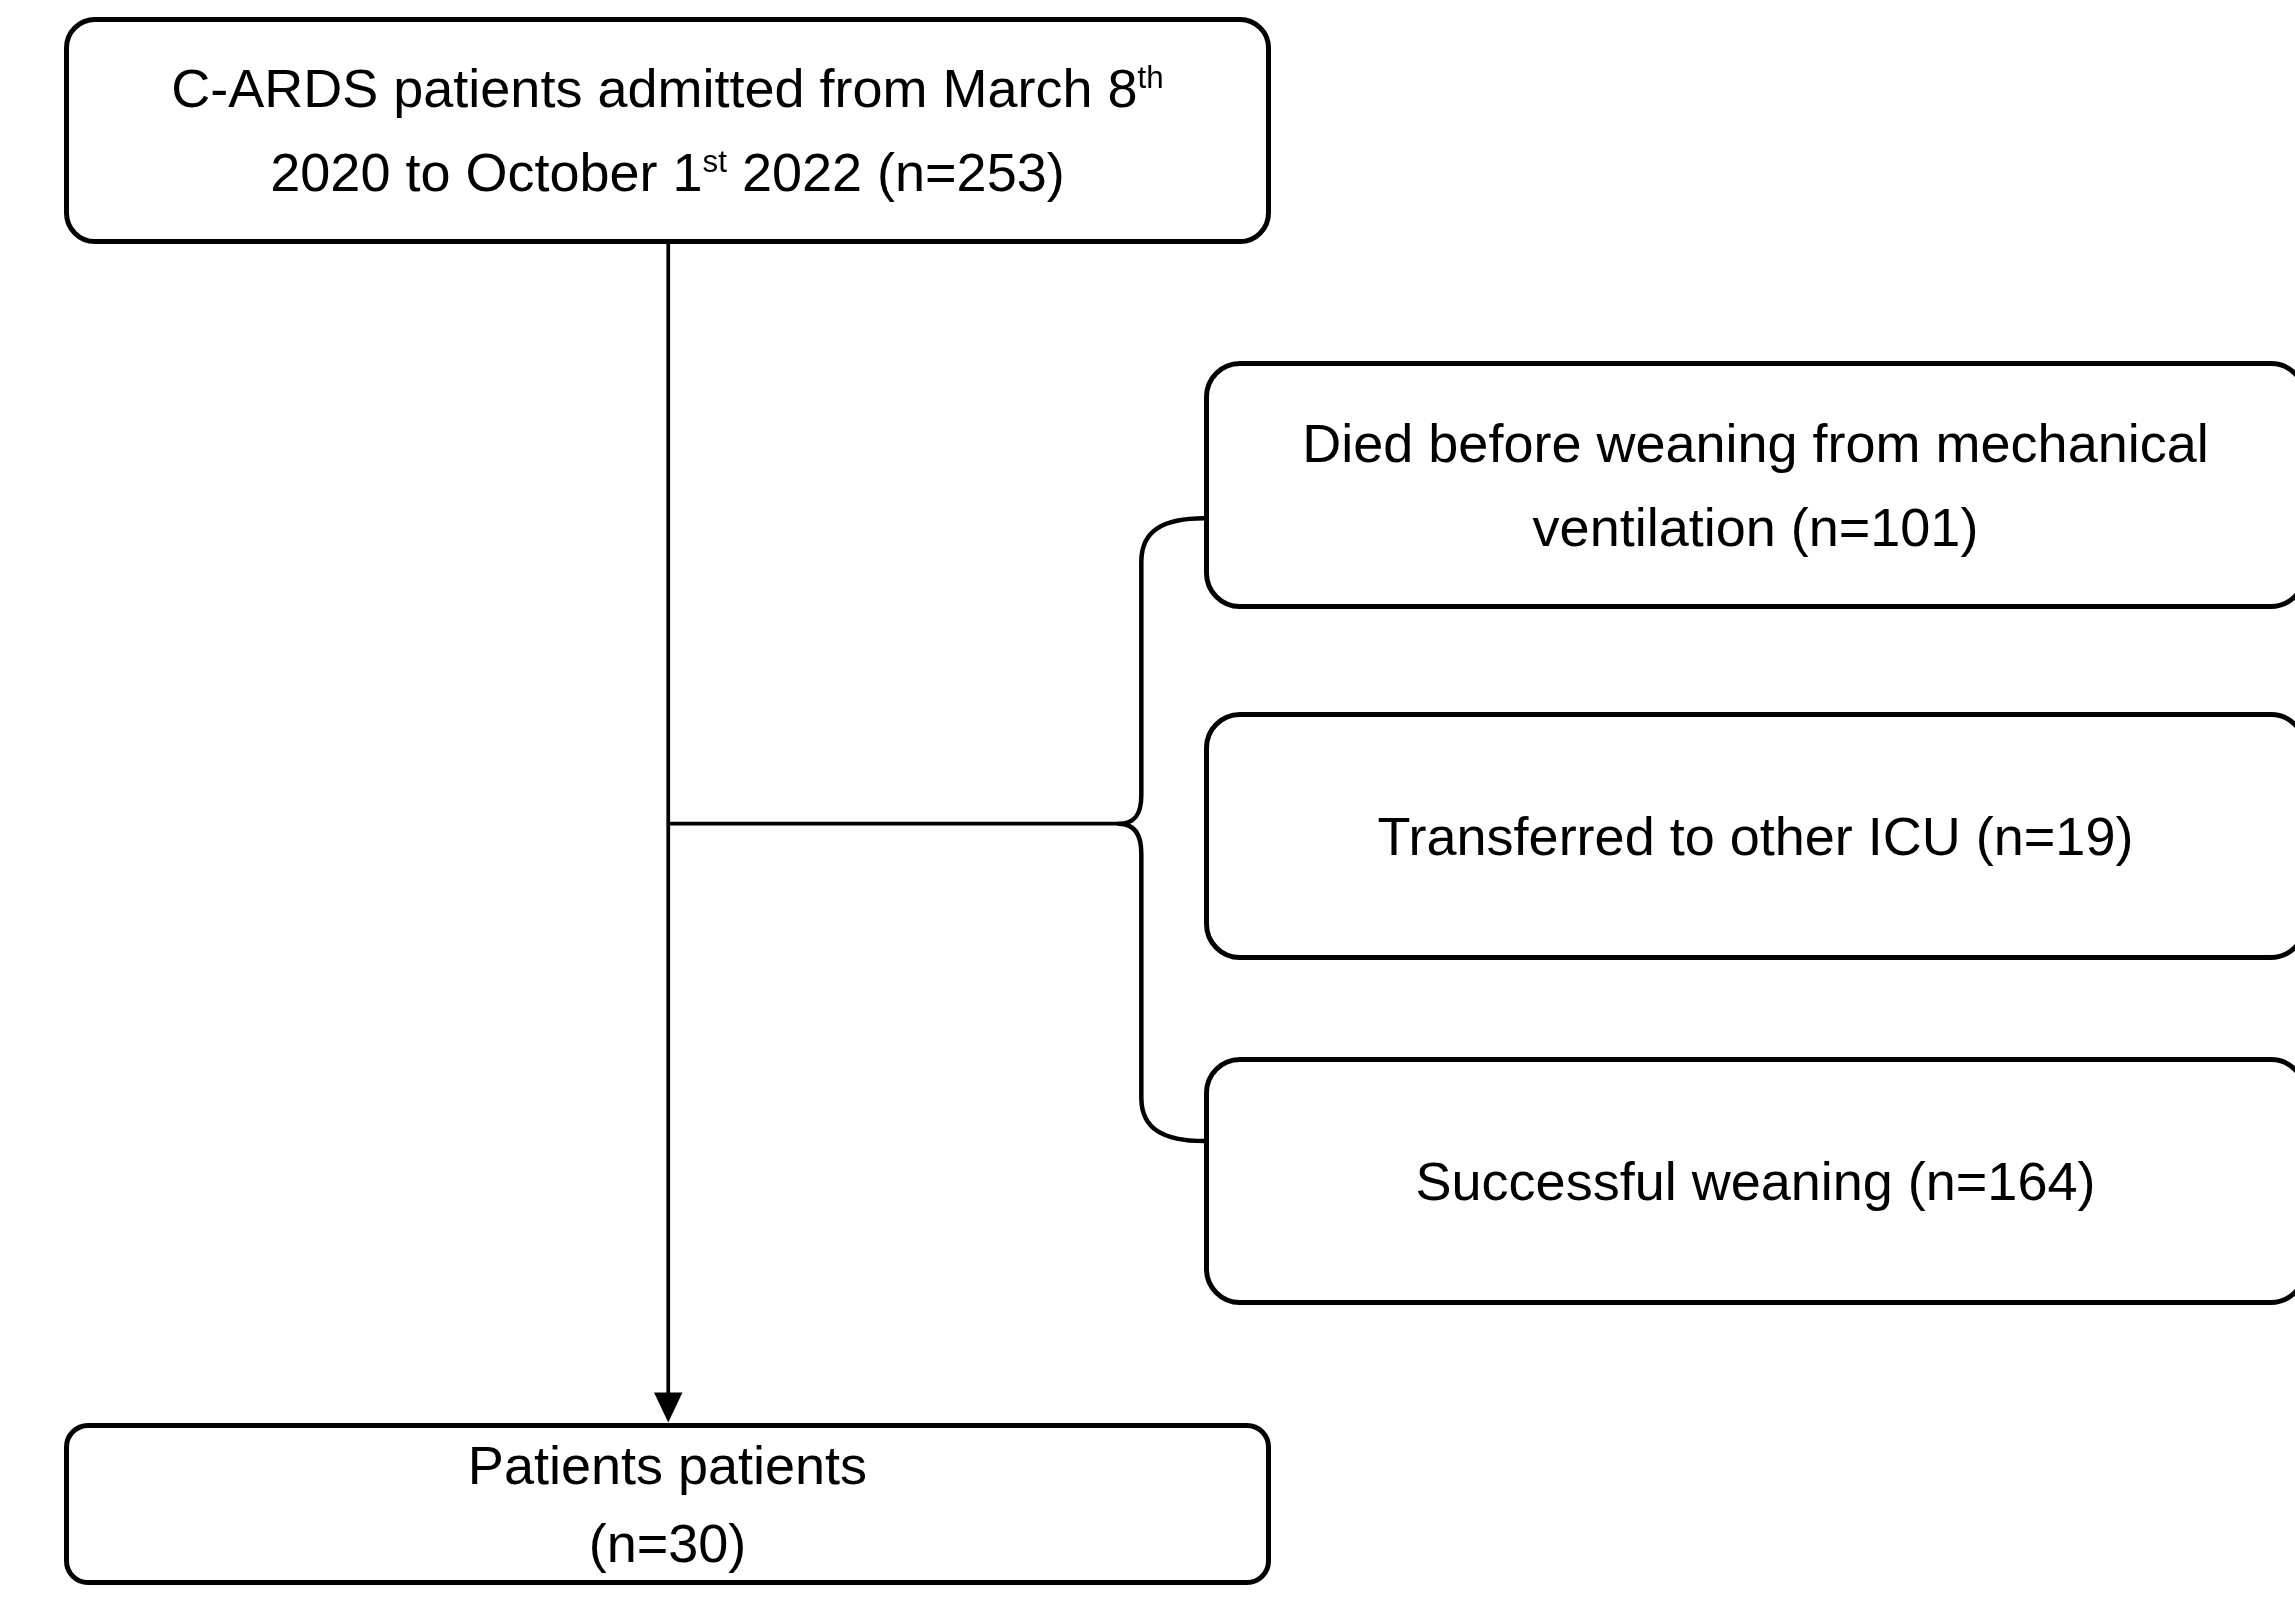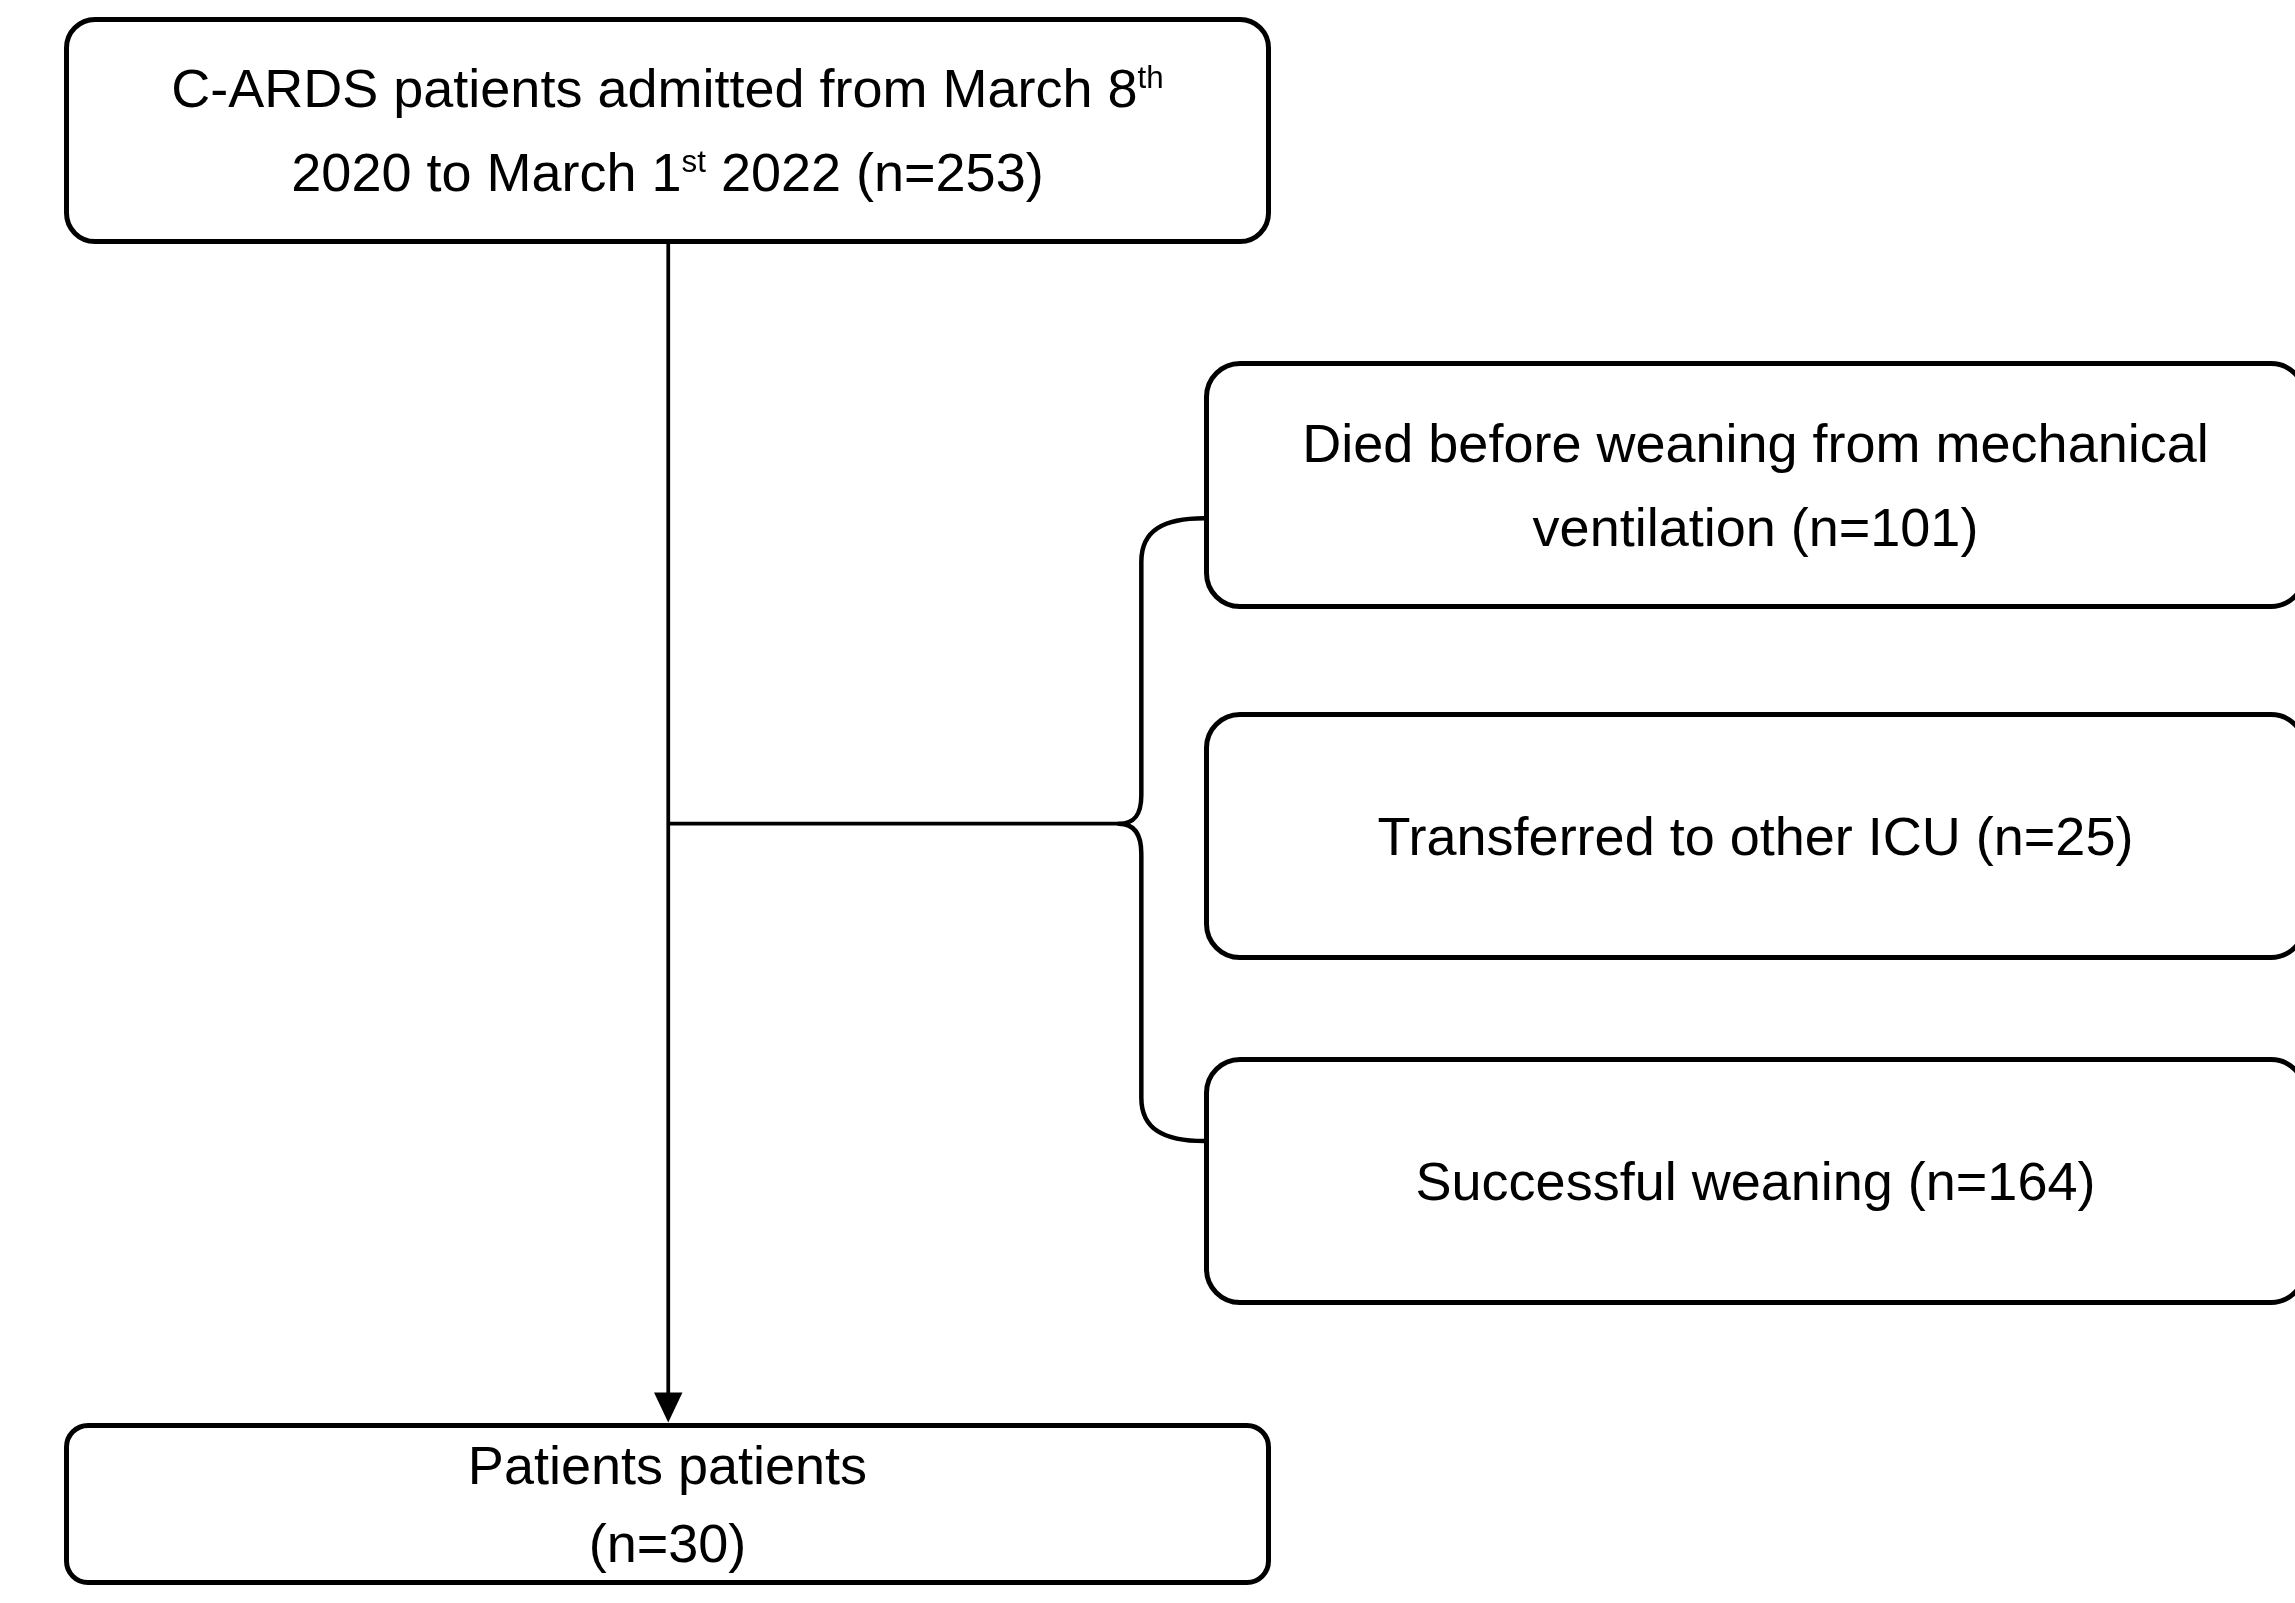--- a/index.html
+++ b/index.html
@@ -94,29 +94,29 @@
              C 1512 692, 1482 708, 1482 750
              L 1482 1062
              C 1482 1088, 1473 1100, 1452 1100
              C 1473 1100, 1482 1114, 1482 1140
              L 1482 1466
              C 1482 1508, 1512 1524, 1566 1524"></path>
   </svg>
 
   <div class="box top-box">
     <div class="line"><span>C-ARDS patients admitted from March 8</span><span class="sup">th</span></div>
-    <div class="line"><span>2020 to March 1</span><span class="sup">st</span><span> 2022 (n=253)</span></div>
+    <div class="line"><span>2020 to October 1</span><span class="sup">st</span><span> 2022 (n=253)</span></div>
   </div>
 
   <div class="box branch-box b1">
     <div class="label">Died before weaning from mechanical ventilation (n=101)</div>
   </div>
 
   <div class="box branch-box b2">
-    <div class="label">Transferred to other ICU (n=25)</div>
+    <div class="label">Transferred to other ICU (n=19)</div>
   </div>
 
   <div class="box branch-box b3">
     <div class="label">Successful weaning (n=164)</div>
   </div>
 
   <div class="box bottom-box">
     <div class="line">Patients patients</div>
     <div class="line">(n=30)</div>
   </div>

